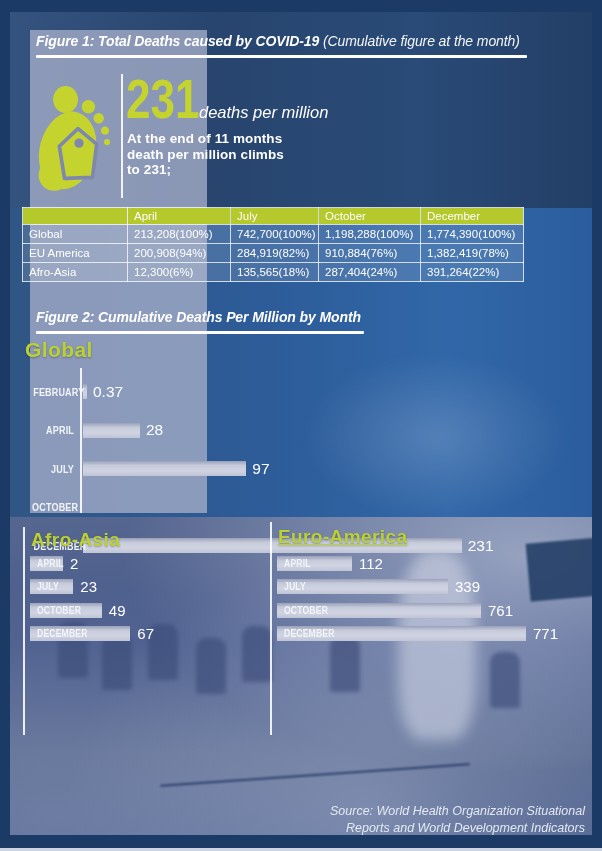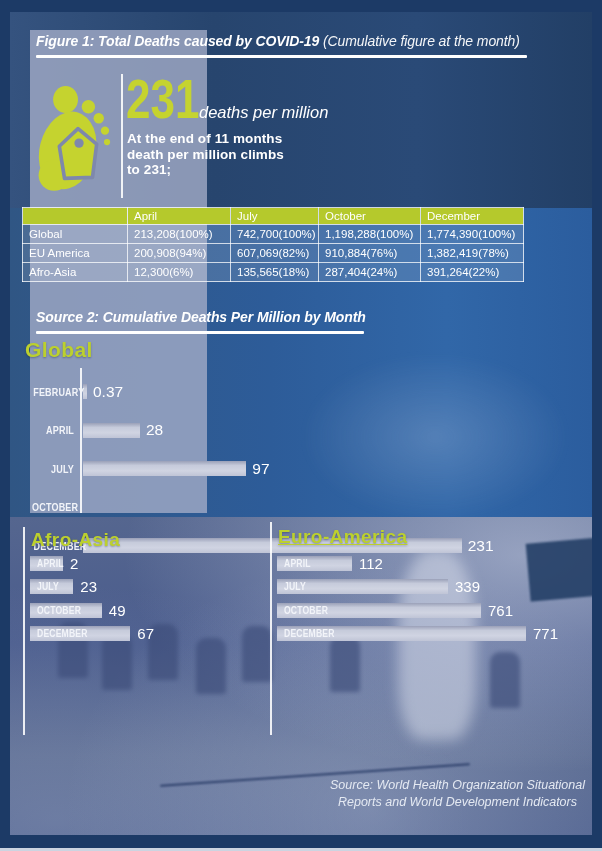--- a/index.html
+++ b/index.html
@@ -57,21 +57,21 @@
   .g-track{flex:1;display:flex;align-items:center;padding-left:3px;}
   .g-val{margin-left:6px;color:#fff;font-size:15.5px;}
 
   .side-chart{position:absolute;width:228px;}
   .row-inside{display:flex;align-items:center;height:15px;margin-bottom:8.4px;}
   .s-bar{display:flex;align-items:center;padding-left:7px;overflow:visible;}
   .s-bar .cond{font-size:10.5px;line-height:15px;}
   .s-val{margin-left:7px;color:#fff;font-size:15px;}
 
   
-  #source-text{position:absolute;right:17px;top:777px;text-align:center;color:#e4e9f2;font-style:italic;font-size:12.5px;line-height:16.5px;}
+  #source-text{position:absolute;right:17px;top:803px;text-align:right;color:#e4e9f2;font-style:italic;font-size:12.5px;line-height:16.5px;}
 
   #bottom-light-strip{position:absolute;left:0;top:848px;width:602px;height:3px;background:#ccd4e1;}
 </style>
 </head>
 <body>
 
 <div id="frame">
 
   <div id="canvas">
     <div class="ph ph-top"></div>
@@ -143,36 +143,36 @@
         <tr>
           <th>Global</th>
           <td>213,208(100%)</td>
           <td>742,700(100%)</td>
           <td>1,198,288(100%)</td>
           <td>1,774,390(100%)</td>
         </tr>
         <tr>
           <th>EU America</th>
           <td>200,908(94%)</td>
-          <td>607,069(82%)</td>
+          <td>284,919(82%)</td>
           <td>910,884(76%)</td>
           <td>1,382,419(78%)</td>
         </tr>
         <tr>
           <th>Afro-Asia</th>
           <td>12,300(6%)</td>
           <td>135,565(18%)</td>
           <td>287,404(24%)</td>
           <td>391,264(22%)</td>
         </tr>
       </tbody>
     </table>
 
   <div class="fig-title" style="left:36px;top:309px;">
-    <b>Source 2: Cumulative Deaths Per Million by Month</b>
+    <b>Figure 2: Cumulative Deaths Per Million by Month</b>
   </div>
   <div class="rule" style="left:36px;top:331px;width:328px;"></div>
 
   <div class="chart-heading" style="left:25px;top:338px;font-size:21px;">Global</div>
   <div class="vline" style="left:80px;top:368px;height:145px;"></div>
   <div id="global-chart">
       <div class="row-axis">
         <div class="g-label"><span class="cond cond-r">FEBRUARY</span></div>
         <div class="g-track">
           <div class="bar" style="width: 0.8%;"></div>

